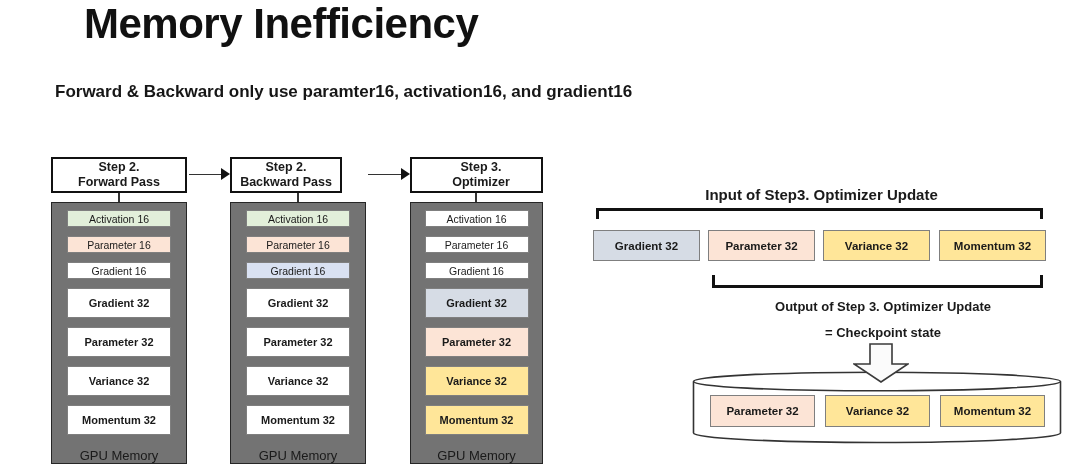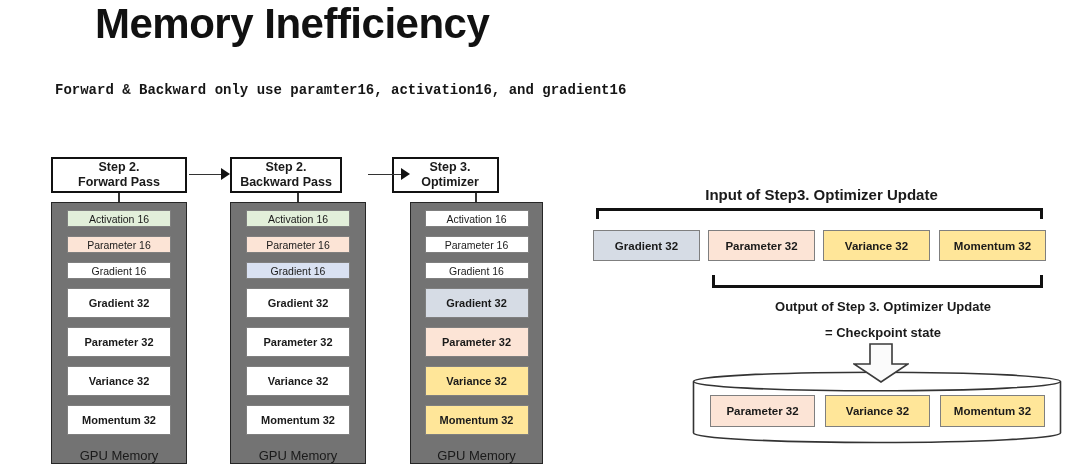--- a/index.html
+++ b/index.html
@@ -2,36 +2,36 @@
 <html><head>
 <meta charset="utf-8">
 <style>
   html,body { margin:0; padding:0; background:#fff; }
   .slide {
     position:relative; width:1080px; height:472px; background:#ffffff;
     font-family:"Liberation Sans", sans-serif; color:#1a1a1a; overflow:hidden;
   }
   .title {
     position:absolute; left:84px; top:0px;
-    font-size:42px; font-weight:700; letter-spacing:-0.5px; color:#111;margin-left:11px;
+    font-size:42px; font-weight:700; letter-spacing:-0.5px; color:#111;
   }
-  .bullet { position:absolute; left:55px; font-size:14px; font-weight:700; color:#161616;font-family:Liberation Mono, monospace; }
+  .bullet { position:absolute; left:55px; font-size:17px; font-weight:700; color:#161616; }
   .bullet.b1 { top:82px; }
   .bullet.b2 { top:118px; }
 
   
   .step-header {
     position:absolute; top:157px; height:36px; box-sizing:border-box;
     border:2.5px solid #111; background:#fff;
     display:flex; flex-direction:column; align-items:center; justify-content:center;
     font-weight:700; font-size:12.5px; line-height:15px; text-align:center;
   }
   .sh0 { left:51px;  width:136px; }
   .sh1 { left:230px; width:112px; }
-  .sh2 { left:392px; width:107px;padding-left:9px; }
+  .sh2 { left:410px; width:133px;padding-left:9px; }
 
   
   .vconn { position:absolute; top:193px; width:1.5px; height:9px; background:#333; }
   .vc0 { left:118px; } .vc1 { left:297px; } .vc2 { left:475px; }
 
   
   .harrow { position:absolute; top:173.5px; height:1.6px; background:#333; }
   .ha0 { left:189px; width:32px; } .ha1 { left:368px; width:33px; }
   .harrow-head {
     position:absolute; top:168px; width:0; height:0;

